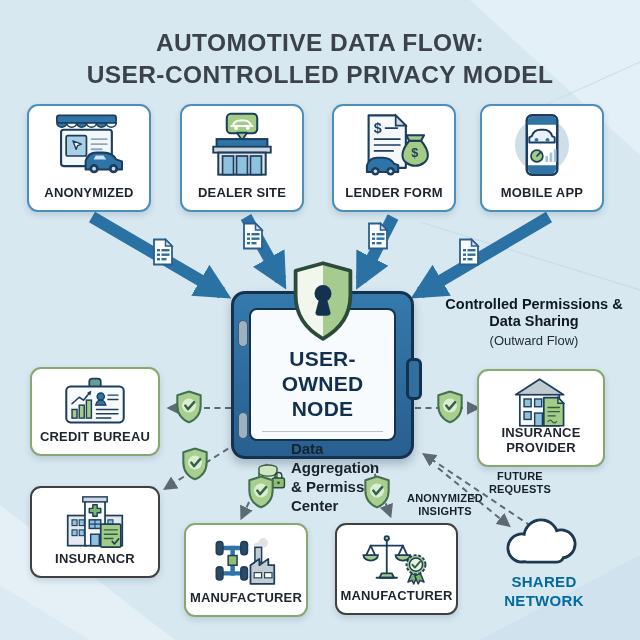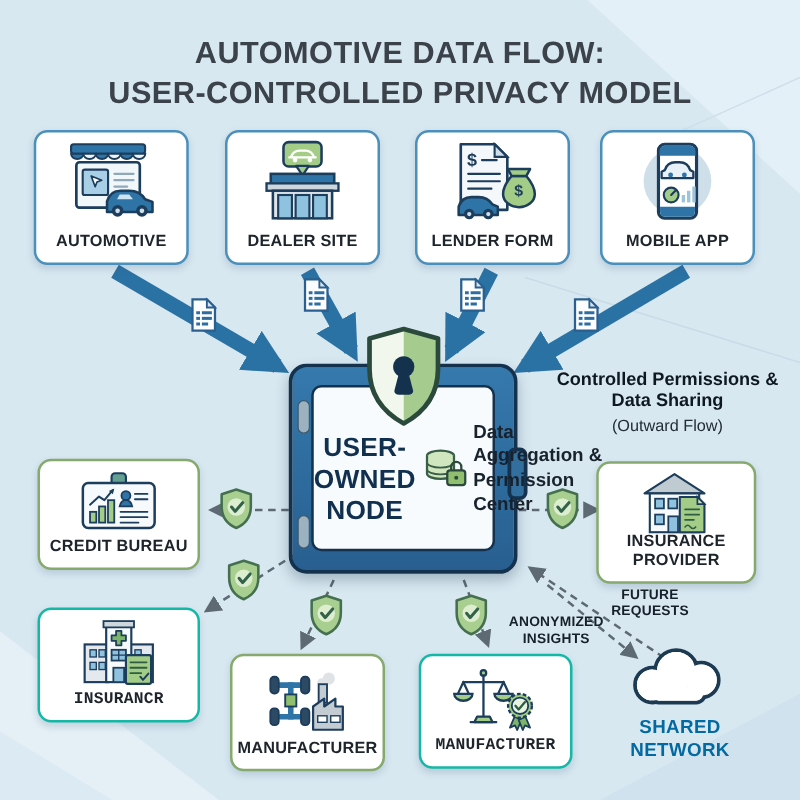--- a/index.html
+++ b/index.html
@@ -24,36 +24,36 @@
     display:flex; flex-direction:column; align-items:center; justify-content:flex-end;
     padding-bottom:9px;
   }
   .box .icon { position:absolute; top:6px; left:0; right:0; display:flex; justify-content:center; }
   .box-label {
     font-size:13px; font-weight:800; color:#1d242b; letter-spacing:.2px;
     text-align:center; line-height:1.15;
   }
   .border-blue  { border:2.2px solid #4a90ba; }
   .border-green { border:2.4px solid #86a96e; }
-  .border-white { border:2px solid #14b8a6;font-family:Liberation Mono, monospace; }
+  .border-white { border:2px solid #404040; }
 
   .flow-label { position:absolute; text-align:center; color:#10191f; }
   .flow-label .fl-title { font-weight:800; font-size:14.5px; line-height:1.2; color:#0e1822; }
   .flow-label .fl-sub { font-size:13px; line-height:1.25; margin-top:2px; color:#212c35; }
 
   .node {
     position:absolute; left:231px; top:291px; width:183px; height:168px;
     background:linear-gradient(180deg,#3579ad,#285f90);
     border:3px solid #14324d; border-radius:14px;
     box-shadow:0 5px 10px rgba(20,50,77,.28);
   }
   .node-inner {
     position:absolute; left:15px; top:14px; right:15px; bottom:15px;
     background:#f8fbfd; border:2.5px solid #14324d; border-radius:8px;
-    display:flex; flex-direction:row;
+    display:flex; flex-direction:column;
   }
   .hinge {
     position:absolute; left:4px; width:10px; height:27px; border-radius:5px;
     background:#9db2c0; border:1.5px solid #41596a;
   }
   .handle {
     position:absolute; right:-11px; top:64px; width:16px; height:42px;
     background:#336f9e; border:3px solid #14324d; border-radius:6px;
   }
   .node-title {
@@ -169,21 +169,21 @@
         <path d="M33 34 l10 4 -4.5 1.7 -1.7 4.5 Z" fill="#ffffff" stroke="#1d3d5c" stroke-width="1.6" stroke-linejoin="round"></path>
         <path d="M55 32 h18 M55 38 h18 M55 44 h12" stroke="#8fa9bb" stroke-width="2.2" stroke-linecap="round"></path>
         <path d="M48 58 c2 -7 6 -10 13 -10 h8 c7 0 12 3 15 8 l7 2.5 v9.5 h-43 Z" fill="#2e74a6" stroke="#1d3d5c" stroke-width="2.4" stroke-linejoin="round"></path>
         <path d="M60 51.5 h9 l3.5 4.5 h-15 Z" fill="#cfe4f2"></path>
         <circle cx="58" cy="67" r="5.5" fill="#1d3d5c"></circle>
           <circle cx="58" cy="67" r="2.2" fill="#cfe0ec"></circle>
         <circle cx="81" cy="67" r="5.5" fill="#1d3d5c"></circle>
           <circle cx="81" cy="67" r="2.2" fill="#cfe0ec"></circle>
       </svg>
     </div>
-    <div class="box-label">AUTOMOTIVE</div>
+    <div class="box-label">ANONYMIZED</div>
   </div>
 
   <div class="box border-blue" style="left:180px;top:104px;width:124px;height:108px">
     <div class="icon">
       <svg width="88" height="66" viewBox="0 0 104 78">
         <rect x="34" y="2" width="36" height="23" rx="5" fill="#a3cc87" stroke="#1d3d5c" stroke-width="2.4"></rect>
         <path d="M46 24.5 l6 9 6 -9 Z" fill="#a3cc87" stroke="#1d3d5c" stroke-width="2.2" stroke-linejoin="round"></path>
         <path d="M41 16.5 c1.5 -4.5 4 -6.5 8 -6.5 h6 c4 0 6.5 2 8 6.5" fill="none" stroke="#ffffff" stroke-width="2.2"></path>
         <path d="M39.5 16.5 h25" stroke="#ffffff" stroke-width="2.2" stroke-linecap="round"></path>
         <circle cx="45" cy="19" r="2.2" fill="#ffffff"></circle>

